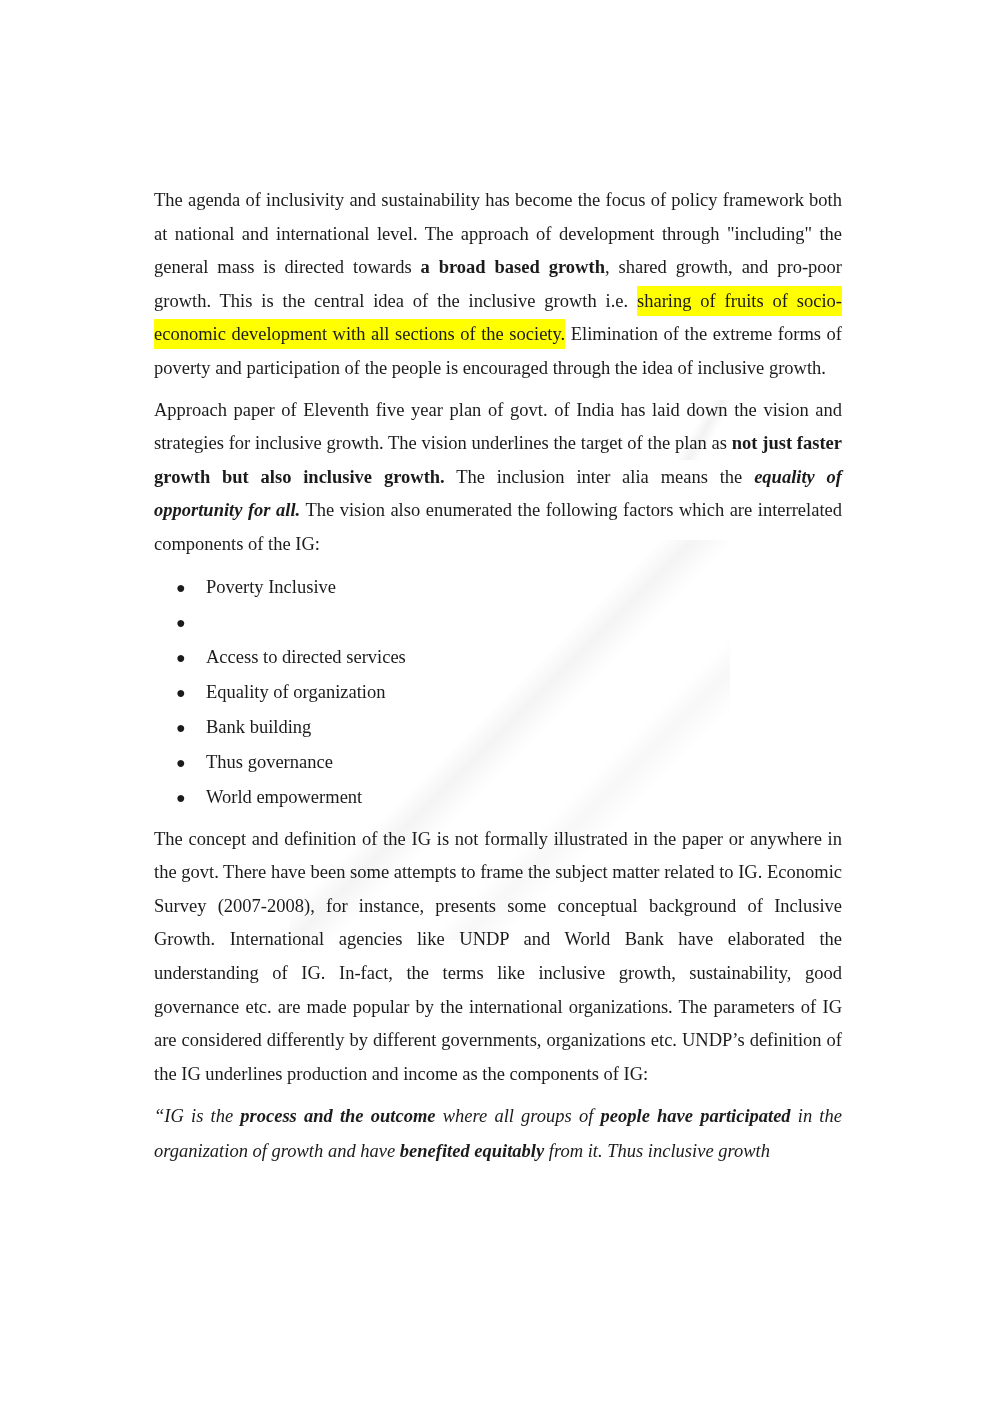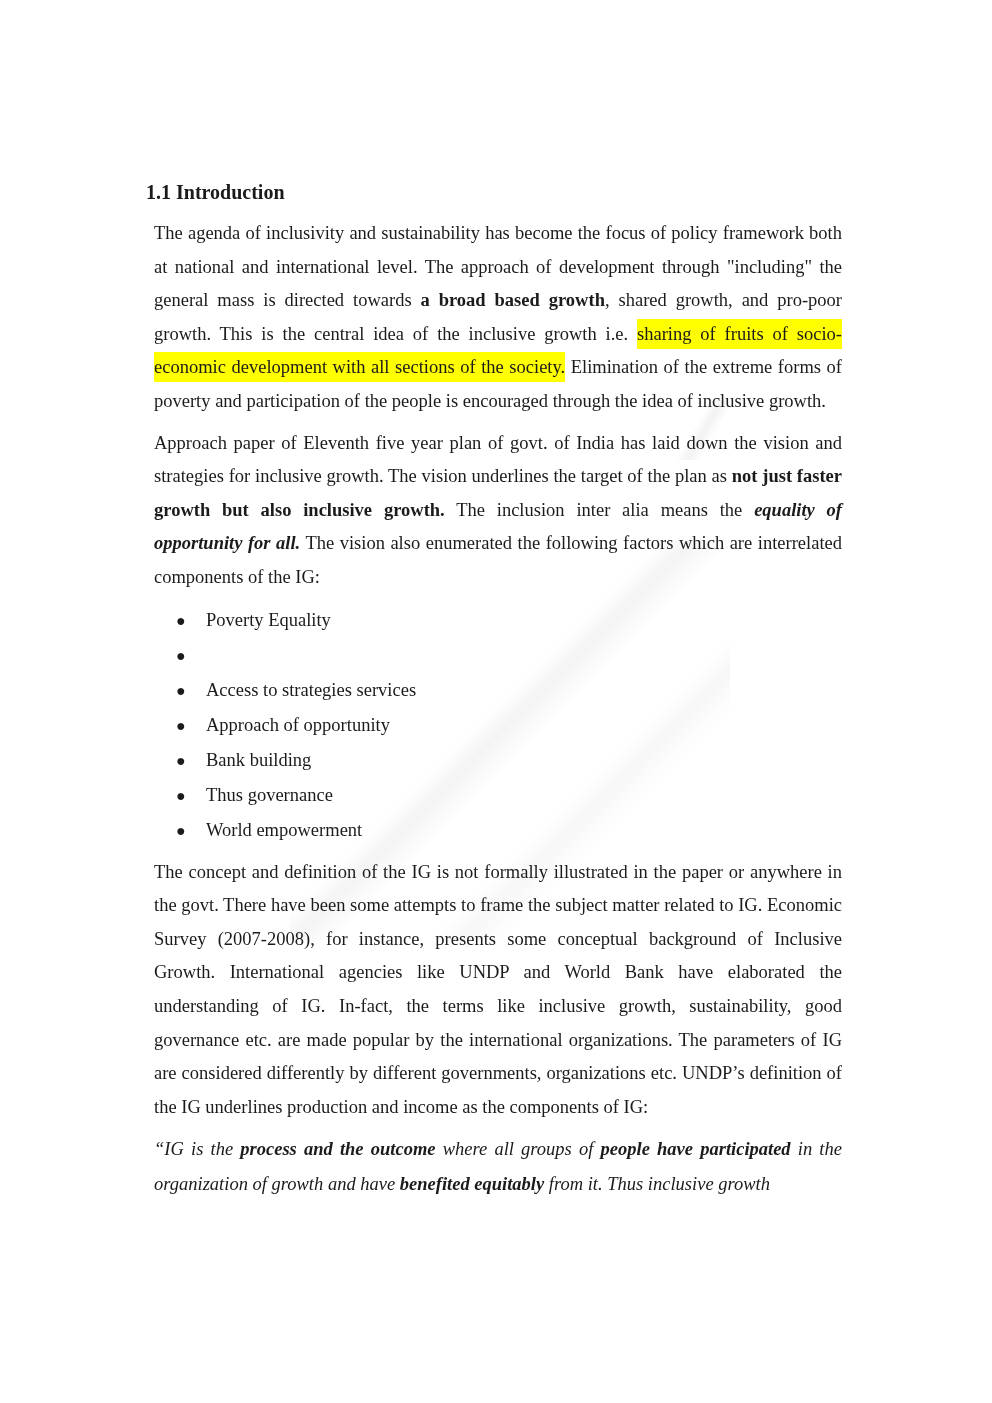--- a/index.html
+++ b/index.html
@@ -78,38 +78,37 @@
     font-size: 16px;
   }
 </style>
 </head>
 <body>
 
 <div class="page">
   <div class="watermark"></div>
   <div class="smudge2"></div>
   <div class="content">
-    <h2 class="heading">1.1 Introduction</h2>
     <p class="para"><span class="run normal">The agenda of inclusivity and sustainability has become the focus of policy framework both at national and international level. The approach of development through "including" the general mass is directed towards </span><span class="run bold">a broad based growth</span><span class="run normal">, shared growth, and pro-poor growth. This is the central idea of the inclusive growth i.e. </span><span class="run highlight">sharing of fruits of socio-economic development with all sections of the society.</span><span class="run normal">  Elimination of the extreme forms of poverty and participation of the people is encouraged through the idea of inclusive growth.</span></p>
     <p class="para"><span class="run normal">Approach paper of Eleventh five year plan of govt. of India has laid down the vision and strategies for inclusive growth. The vision underlines the target of the plan as </span><span class="run bold">not just faster growth but also inclusive growth.</span><span class="run normal"> The inclusion inter alia means the </span><span class="run bold-italic">equality of opportunity for all.</span><span class="run normal"> The vision also enumerated the following factors which are interrelated components of the IG:</span></p>
     <ul class="bullets">
         <li>
           <span class="bullet-marker">●</span>
-          <span class="bullet-text">Poverty Equality</span>
+          <span class="bullet-text">Poverty Inclusive</span>
         </li>
         <li>
           <span class="bullet-marker">●</span>
         </li>
         <li>
           <span class="bullet-marker">●</span>
-          <span class="bullet-text">Access to strategies services</span>
+          <span class="bullet-text">Access to directed services</span>
         </li>
         <li>
           <span class="bullet-marker">●</span>
-          <span class="bullet-text">Approach of opportunity</span>
+          <span class="bullet-text">Equality of organization</span>
         </li>
         <li>
           <span class="bullet-marker">●</span>
           <span class="bullet-text">Bank building</span>
         </li>
         <li>
           <span class="bullet-marker">●</span>
           <span class="bullet-text">Thus governance</span>
         </li>
         <li>

